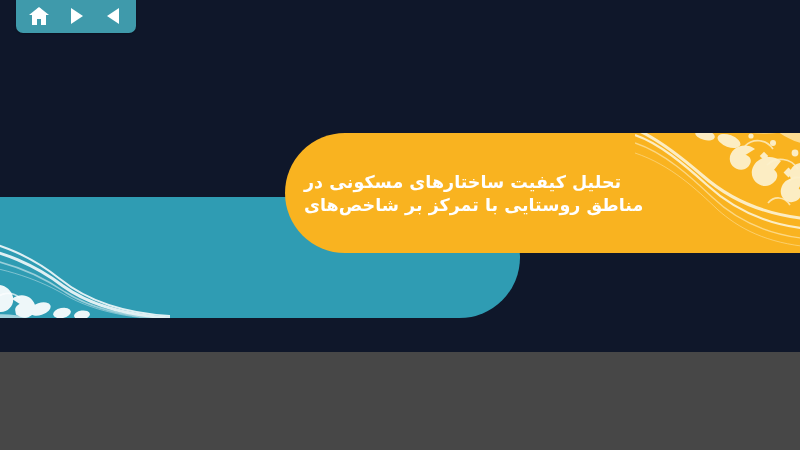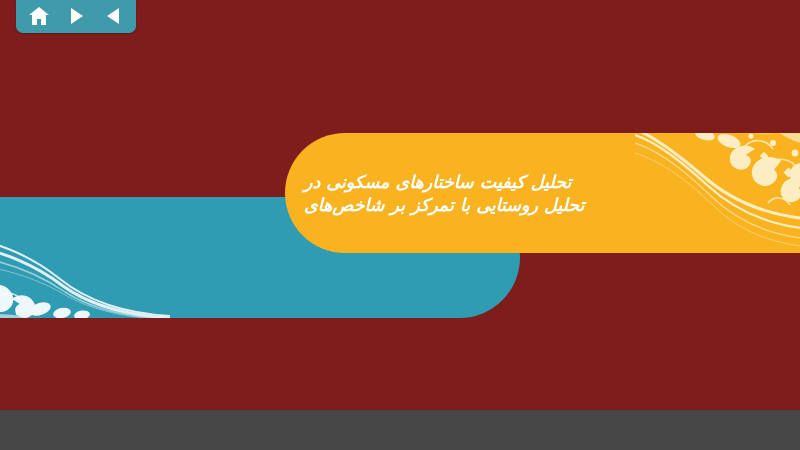--- a/index.html
+++ b/index.html
@@ -10,24 +10,23 @@
   body {
     width: 800px;
     height: 450px;
     overflow: hidden;
     font-family: "DejaVu Sans", "Liberation Sans", sans-serif;
   }
 
   #slide {
     position: relative;
     width: 800px;
-    height: 410px;
-    background: #7f1d1d;
-    overflow: hidden;
-    font-style: italic;
+    height: 352px;
+    background: #0f172a;
+    overflow: hidden;
   }
 
   
   #navbar {
     position: absolute;
     left: 16px;
     top: -8px;
     width: 120px;
     height: 41px;
     background: #3f9aab;
@@ -182,21 +181,21 @@
       <g fill="none" stroke="#fdf1cc" stroke-width="1.7" opacity="0.8">
         <path d="M163,36 c-7,-11 -22,-13 -31,-4"></path>
         <path d="M138,16 c-7,-10 -20,-11 -28,-3"></path>
         <path d="M175,52 c-6,-9 -16,-10 -22,-3"></path>
         <path d="M155,72 c-6,-9 -16,-9 -22,-2"></path>
       </g>
     </svg>
 
     <div id="title-block">
       <div class="title-line">تحلیل کیفیت ساختارهای مسکونی در</div>
-      <div class="title-line">تحلیل روستایی با تمرکز بر شاخص‌های</div>
+      <div class="title-line">مناطق روستایی با تمرکز بر شاخص‌های</div>
     </div>
   </div>
 
   <div id="navbar">
     <div class="nav-btn">
       <svg width="17" height="18" viewBox="0 0 17 18">
         <path d="M14,1 L14,17 L2,9 Z" fill="#ffffff"></path>
       </svg>
     </div>
     <div class="nav-btn">

